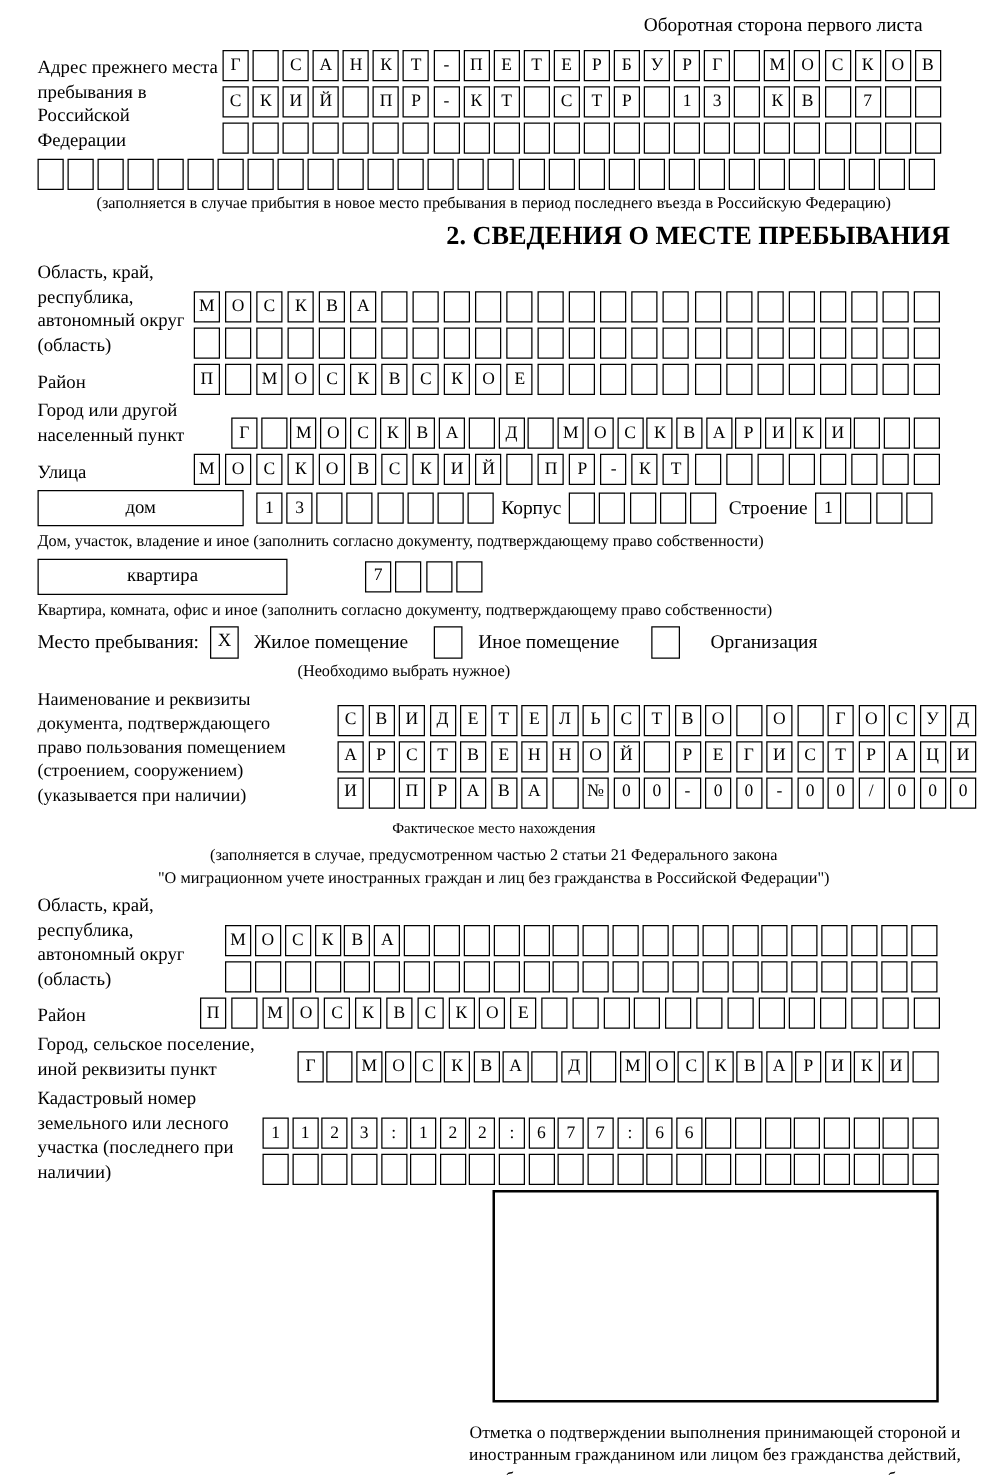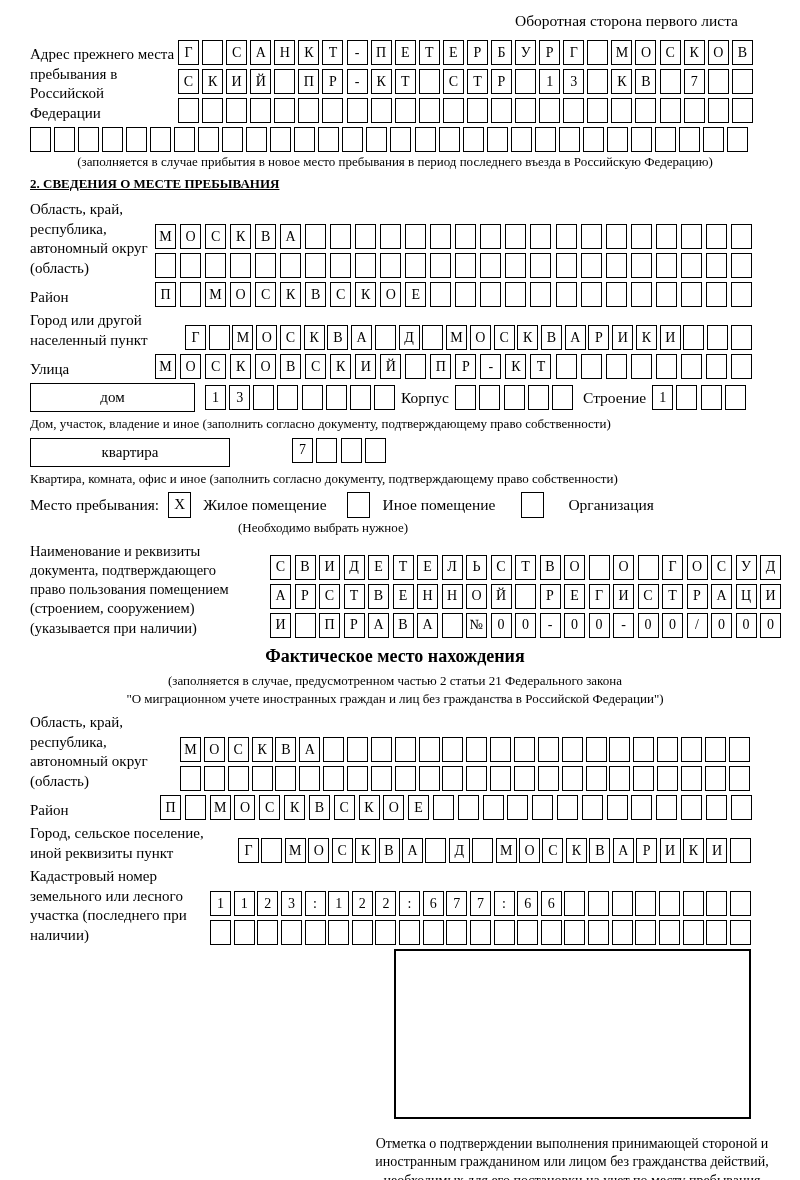--- a/index.html
+++ b/index.html
@@ -24,22 +24,22 @@
   .w-s2{width:597px;}     .w-s2city{width:567px;}
   .w-doc{width:511px;}
   .w-f-obl{width:570px;}  .w-f-ray{width:592px;}
   .w-f-city{width:513px;} .w-kad{width:541px;}
   .w-8{width:190px;} .w-5{width:118px;} .w-4{width:94px;}
   .lbl-addr{width:148px;} .lbl-s2{width:125px;} .lbl-s2city{width:155px;}
   .lbl-doc{width:205px;font-size:14.5px;line-height:1.32;}
   .lbl-f-obl{width:150px;} .lbl-f-ray{width:130px;} .lbl-f-city{width:208px;} .lbl-kad{width:180px;}
   .note{font-size:13px;line-height:1.25;text-align:center;margin:2px 0 6px 0;}
   .note-left{font-size:13px;line-height:1.25;text-align:left;margin:1px 0 5px 0;}
-  .h2{font-weight:bold;font-size:13px;text-align:left;margin:4px 0 8px 0;text-decoration:underline;}
-  .h3{font-weight:bold;font-size:18px;text-align:center;margin:8px 0 6px 0;}
+  .h2{font-weight:bold;font-size:21px;text-align:right;margin:4px 0 8px 0;}
+  .h3{font-weight:normal;font-size:12px;text-align:center;margin:8px 0 6px 0;}
   .widebox{
     box-sizing:border-box;border:1.6px solid #000;height:29px;
     display:flex;align-items:center;justify-content:center;font-size:15px;flex:none;
   }
   .dom-box{width:165px;} .kv-box{width:200px;}
   .inline-lbl{font-size:15.5px;flex:none;line-height:29px;}
   .chk{
     box-sizing:border-box;flex:none;width:23px;height:26px;border:1.6px solid #000;
     display:inline-flex;align-items:center;justify-content:center;font-size:15px;
   }
@@ -353,21 +353,21 @@
     <div class="gap6"></div>
     <div class="grid w-4">
         <span class="cell">1</span>
         <span class="cell"></span>
         <span class="cell"></span>
         <span class="cell"></span>
       </div>
   </div>
   <div class="note-left">Дом, участок, владение и иное (заполнить согласно документу, подтверждающему право собственности)</div>
 
-  <div class="frow" style="align-items:flex-start;gap:28px;">
+  <div class="frow" style="align-items:center;gap:28px;">
     <div class="widebox kv-box">квартира</div>
     <div class="gap6"></div>
     <div class="grid w-4">
         <span class="cell">7</span>
         <span class="cell"></span>
         <span class="cell"></span>
         <span class="cell"></span>
       </div>
   </div>
   <div class="note-left">Квартира, комната, офис и иное (заполнить согласно документу, подтверждающему право собственности)</div>

